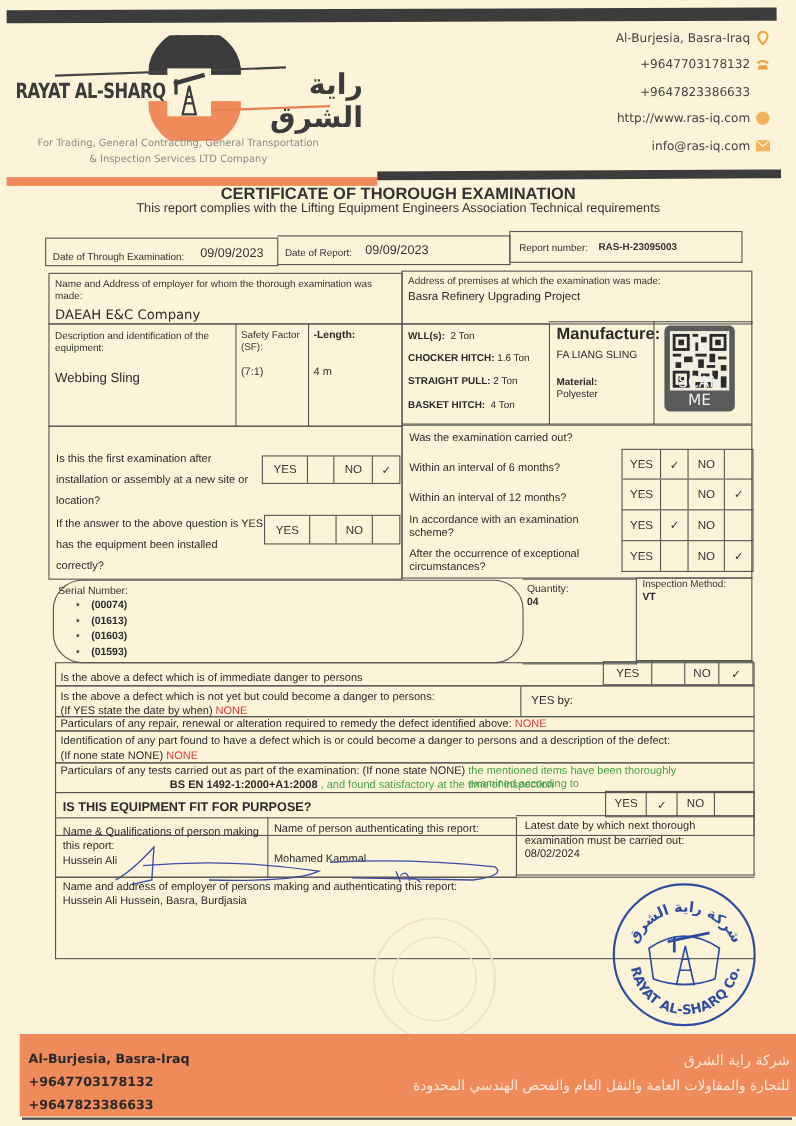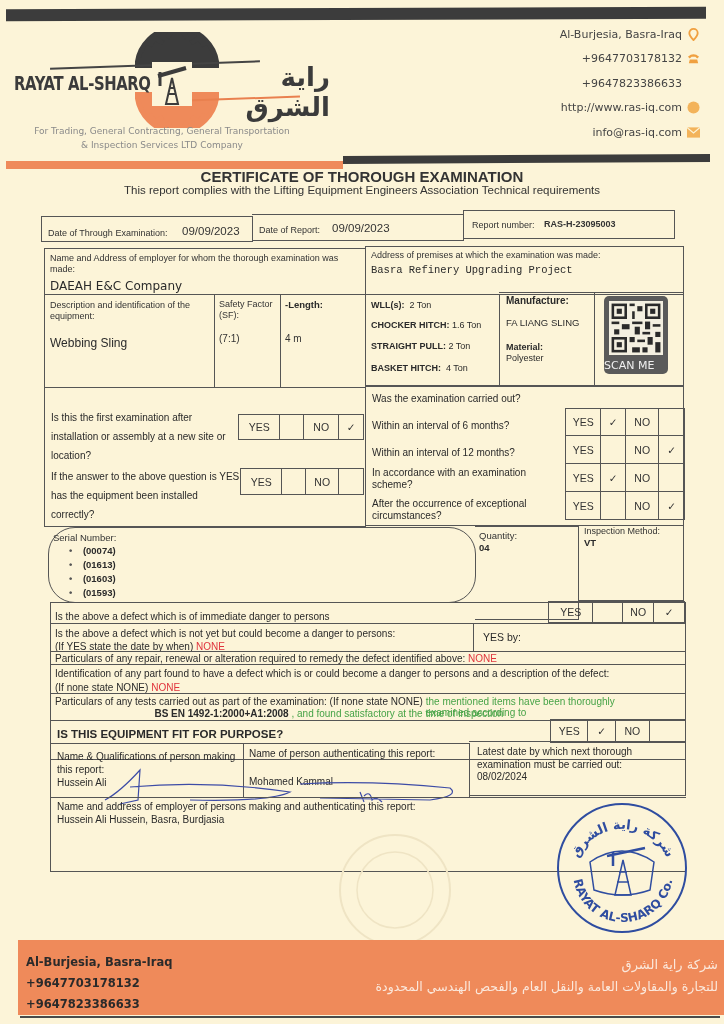--- a/index.html
+++ b/index.html
@@ -44,21 +44,21 @@
   .yn { position: absolute; display: flex; border: 1px solid #555; }
   .yn > div { border-right: 1px solid #555; display: flex; align-items: center; justify-content: center; font-size: 10.5px; color: #333; }
   .yn > div:last-child { border-right: none; }
   .chk { font-size: 12px; color: #333; }
 
   .red { color: #e0333c; }
   .green { color: #46a347; }
 
   .qr { left: 604px; top: 296px; width: 64px; height: 78px; background: #5a5a5a; border-radius: 5px; }
   .qr-inner { position: absolute; left: 5px; top: 5px; width: 54px; height: 54px; background: #f3efe0; }
-  .qr-text { position: absolute; left: 0; bottom: 2px; width: 100%; text-align: left; color: #f0f0f0; font-size: 11px; font-family: "DejaVu Sans", sans-serif; }
+  .qr-text { position: absolute; left: 0; bottom: 2px; width: 100%; text-align: center; color: #f0f0f0; font-size: 14px; font-family: "DejaVu Sans", sans-serif; }
 
   .stamp { left: 555px; top: 800px; width: 135px; height: 135px; }
 
   .footer { left: 18px; top: 940px; width: 706px; height: 75px; background: #ef8a5a; }
   .footer-left { position: absolute; left: 8px; top: 12px; color: #2a2a2a; font-size: 11.5px; font-weight: bold; line-height: 21px; font-family: "DejaVu Sans", sans-serif; }
   .footer-right { position: absolute; right: 6px; top: 14px; color: #fbe8dc; text-align: right; direction: rtl; font-family: "DejaVu Sans", sans-serif; line-height: 22px; }
 </style>
 </head>
 <body>
 
@@ -137,21 +137,21 @@
   <span class="abs lbl" style="left:8px;top:9px;">Report number:</span>
   <span class="abs" style="left:80px;top:8px;font-size:9px;font-weight:bold;color:#333;">RAS-H-23095003</span>
 </div>
 
 <div class="cell" style="left:44px;top:248px;width:322px;height:47px;">
   <div class="abs lbl" style="left:5px;top:4px;width:300px;">Name and Address of employer for whom the thorough examination was made:</div>
   <div class="abs" style="left:5px;top:30px;font-size:12px;font-family:'DejaVu Sans',sans-serif;">DAEAH E&amp;C Company</div>
 </div>
 <div class="cell" style="left:365px;top:246px;width:319px;height:49px;">
   <div class="abs lbl" style="left:5px;top:3px;">Address of premises at which the examination was made:</div>
-  <div class="abs" style="left:5px;top:17px;font-size:10.5px;font-family:Liberation Mono, monospace;">Basra Refinery Upgrading Project</div>
+  <div class="abs" style="left:5px;top:17px;font-size:10.5px;font-family:Liberation Sans, sans-serif;">Basra Refinery Upgrading Project</div>
 </div>
 
 <div class="cell" style="left:44px;top:294px;width:171px;height:94px;">
   <div class="abs lbl" style="left:5px;top:5px;width:160px;">Description and identification of the equipment:</div>
   <div class="abs" style="left:5px;top:41px;font-size:12px;">Webbing Sling</div>
 </div>
 <div class="cell" style="left:214px;top:294px;width:67px;height:94px;border-left:none;">
   <div class="abs lbl" style="left:5px;top:4px;width:60px;">Safety Factor (SF):</div>
   <div class="abs t10" style="left:5px;top:38px;">(7:1)</div>
 </div>
@@ -159,21 +159,21 @@
   <div class="abs" style="left:5px;top:4px;font-size:9.5px;font-weight:bold;">-Length:</div>
   <div class="abs t10" style="left:5px;top:38px;">4 m</div>
 </div>
 <div class="cell" style="left:365px;top:294px;width:135px;height:92px;padding-left:44px;">
   <div class="abs" style="left:5px;top:5px;font-size:9px;"><b>WLL(s):</b>&nbsp;&nbsp;<span>2 Ton</span></div>
   <div class="abs" style="left:5px;top:25px;font-size:9px;"><b>CHOCKER HITCH:</b> <span>1.6 Ton</span></div>
   <div class="abs" style="left:5px;top:46px;font-size:9px;"><b>STRAIGHT PULL:</b> <span>2 Ton</span></div>
   <div class="abs" style="left:5px;top:68px;font-size:9px;"><b>BASKET HITCH:</b>&nbsp;&nbsp;<span>4 Ton</span></div>
 </div>
 <div class="cell" style="left:499px;top:292px;width:96px;height:94px;border-left:none;">
-  <div class="abs" style="left:7px;top:2px;font-size:10px;font-weight:bold;text-align:right;">Manufacture:</div>
+  <div class="abs" style="left:7px;top:2px;font-size:15px;font-weight:bold;text-align:right;">Manufacture:</div>
   <div class="abs" style="left:7px;top:24px;font-size:9.5px;">FA LIANG SLING</div>
   <div class="abs" style="left:7px;top:49px;font-size:9px;font-weight:bold;">Material:</div>
   <div class="abs" style="left:7px;top:60px;font-size:9px;">Polyester</div>
 </div>
 <div class="cell" style="left:594px;top:292px;width:90px;height:94px;border-left:none;"></div>
 <div class="abs qr">
   <div class="qr-inner">
     <svg viewBox="0 0 21 21" width="54" height="54">
       <g fill="#2a2a2a">
         <rect x="1" y="1" width="6" height="6"></rect>
@@ -262,21 +262,21 @@
 
 <div class="cell" style="left:48px;top:527px;width:428px;height:76px;border-radius:27px;">
   <div class="abs lbl" style="left:4px;top:4px;font-size:9.5px;">Serial Number:</div>
   <div class="abs" style="left:20px;top:16px;font-size:9.5px;font-weight:bold;line-height:14px;">
     <div><span style="color:#555;">•</span>&nbsp;&nbsp;&nbsp;&nbsp;<span>(00074)</span></div>
     <div><span style="color:#555;">•</span>&nbsp;&nbsp;&nbsp;&nbsp;<span>(01613)</span></div>
     <div><span style="color:#555;">•</span>&nbsp;&nbsp;&nbsp;&nbsp;<span>(01603)</span></div>
     <div><span style="color:#555;">•</span>&nbsp;&nbsp;&nbsp;&nbsp;<span>(01593)</span></div>
   </div>
 </div>
-<div class="cell" style="left:475px;top:526px;width:104px;height:94px;border-left:none;">
+<div class="cell" style="left:475px;top:526px;width:104px;height:78px;border-left:none;">
   <div class="abs lbl" style="left:4px;top:3px;font-size:9.5px;">Quantity:</div>
   <div class="abs" style="left:4px;top:15px;font-size:9.5px;font-weight:bold;">04</div>
 </div>
 <div class="cell" style="left:578px;top:525px;width:106px;height:76px;border-left:none;">
   <div class="abs lbl" style="left:6px;top:0px;font-size:9px;">Inspection Method:</div>
   <div class="abs" style="left:6px;top:11px;font-size:9.5px;font-weight:bold;">VT</div>
 </div>
 
 <div class="cell" style="left:50px;top:602px;width:636px;height:22px;">
   <div class="abs" style="left:4px;top:8px;font-size:10px;">Is the above a defect which is of immediate danger to persons</div>

